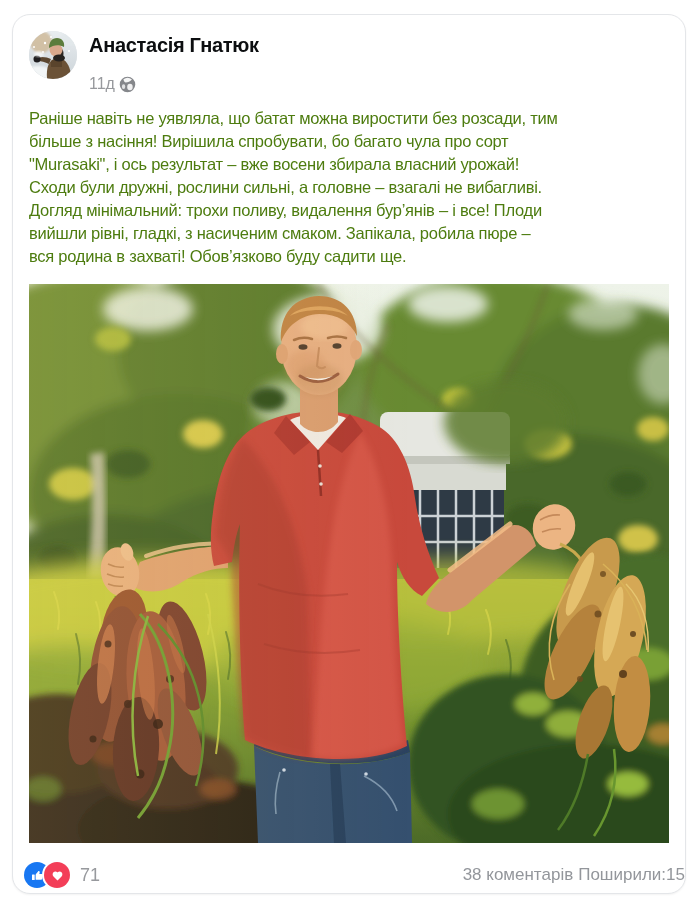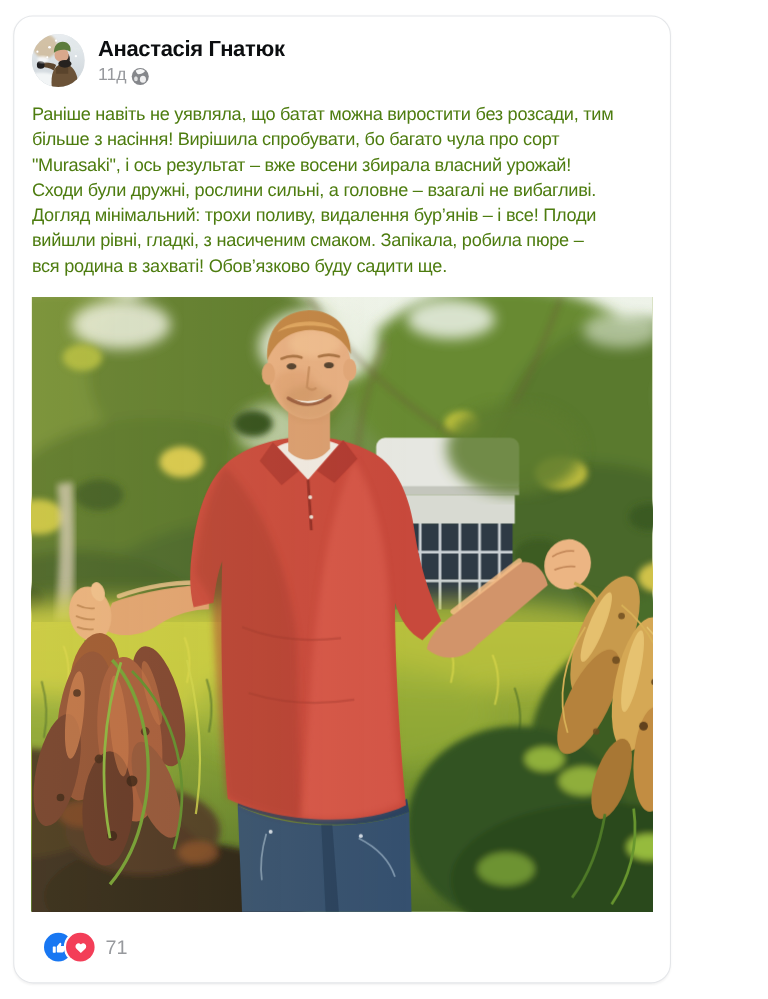--- a/index.html
+++ b/index.html
@@ -2,45 +2,45 @@
 <html><head>
 <meta charset="utf-8">
 <style>
   * { box-sizing: border-box; }
   html,body { margin:0; padding:0; }
   body {
     width:698px; height:908px; background:#ffffff; overflow:hidden;
     font-family:"Liberation Sans", sans-serif; color:#101214;
   }
   .card {
-    position:absolute; left:12px; top:14px; width:598px; height:880px;
+    position:absolute; left:12px; top:14px; width:674px; height:880px;
     background:#fff; border:1px solid #e4e6e9; border-radius:18px;
     box-shadow:0 1px 2px rgba(0,0,0,.05);
   }
   .header { display:flex; gap:12px; padding:16px 16px 0 16px; align-items:flex-start; }
   .avatar {
     width:48px; height:48px; border-radius:50%; overflow:hidden; flex:none; cursor:pointer;
     background:#dfe3e6;
   }
   .avatar svg { display:block; }
   .h-text { padding-top:2px; }
   .author { font-size:20px; font-weight:bold; color:#0c0e10; letter-spacing:-0.3px; line-height:24px; cursor:pointer; }
-  .meta { display:flex; align-items:flex-end; gap:4px; margin-top:3px; }
+  .meta { display:flex; align-items:flex-end; gap:4px; margin-top:18px; }
   .time { font-size:16px; color:#97999d; }
   .globe { display:inline-flex; margin-top:1px; }
   .body-text {
     margin:14px 16px 0 16px; font-size:16.5px; line-height:23px; color:#4d7c0f;
     letter-spacing:-0.25px; white-space:pre-line;
   }
   .photo {
     margin:16px 16px 0 16px; height:559px; overflow:hidden; background:#7d9a33; cursor:pointer;
   }
   .photo svg { display:block; width:100%; height:100%; }
   .footer {
-    margin:0 16px; height:64px; display:flex; align-items:center; justify-content:space-between;
+    margin:0 0; height:64px; display:flex; align-items:center; justify-content:space-between;
   }
   .react { display:flex; align-items:center; margin-left:11px; cursor:pointer; }
   .r-badge {
     width:26px; height:26px; border-radius:50%; display:flex; align-items:center; justify-content:center;
     box-shadow:0 0 0 2px #fff;
   }
   .r-like { background:#1877f2; z-index:1; }
   .r-love { background:#f33e58; margin-left:-6px; z-index:2; }
   .r-count { margin-left:10px; font-size:18px; color:#97999d; }
   .counts { display:flex; gap:5px; font-size:17px; color:#93969b; }
@@ -350,15 +350,19 @@
           <path fill="#ffffff" d="M2.6 6.9h1.9c.3 0 .5.2.5.5v5c0 .3-.2.5-.5.5H2.6c-.3 0-.5-.2-.5-.5v-5c0-.3.2-.5.5-.5zM6 12.3V7.5c0-.4.1-.8.4-1.1l2.2-2.7c.3-.4.8-.6 1.3-.3.4.2.6.7.5 1.2l-.5 1.9h2.7c.7 0 1.3.7 1.1 1.4l-.8 3.6c-.1.6-.7 1.1-1.3 1.1H6.7c-.4 0-.7-.3-.7-.7z"></path>
         </svg>
       </span>
       <span class="r-badge r-love">
         <svg width="15" height="15" viewBox="0 0 16 16">
           <path fill="#ffffff" d="M8 13.3 3.7 9C2.5 7.8 2.5 5.8 3.7 4.6c1.1-1.2 3-1.2 4.1 0l.2.2.2-.2c1.1-1.2 3-1.2 4.1 0 1.2 1.2 1.2 3.2 0 4.4L8 13.3z"></path>
         </svg>
       </span>
       <span class="r-count">71</span>
     </div>
+    <div class="counts">
+      <span>38 коментарів</span>
+      <span>Поширили:15</span>
+    </div>
   </footer>
 
 </article>
 
 </body></html>

